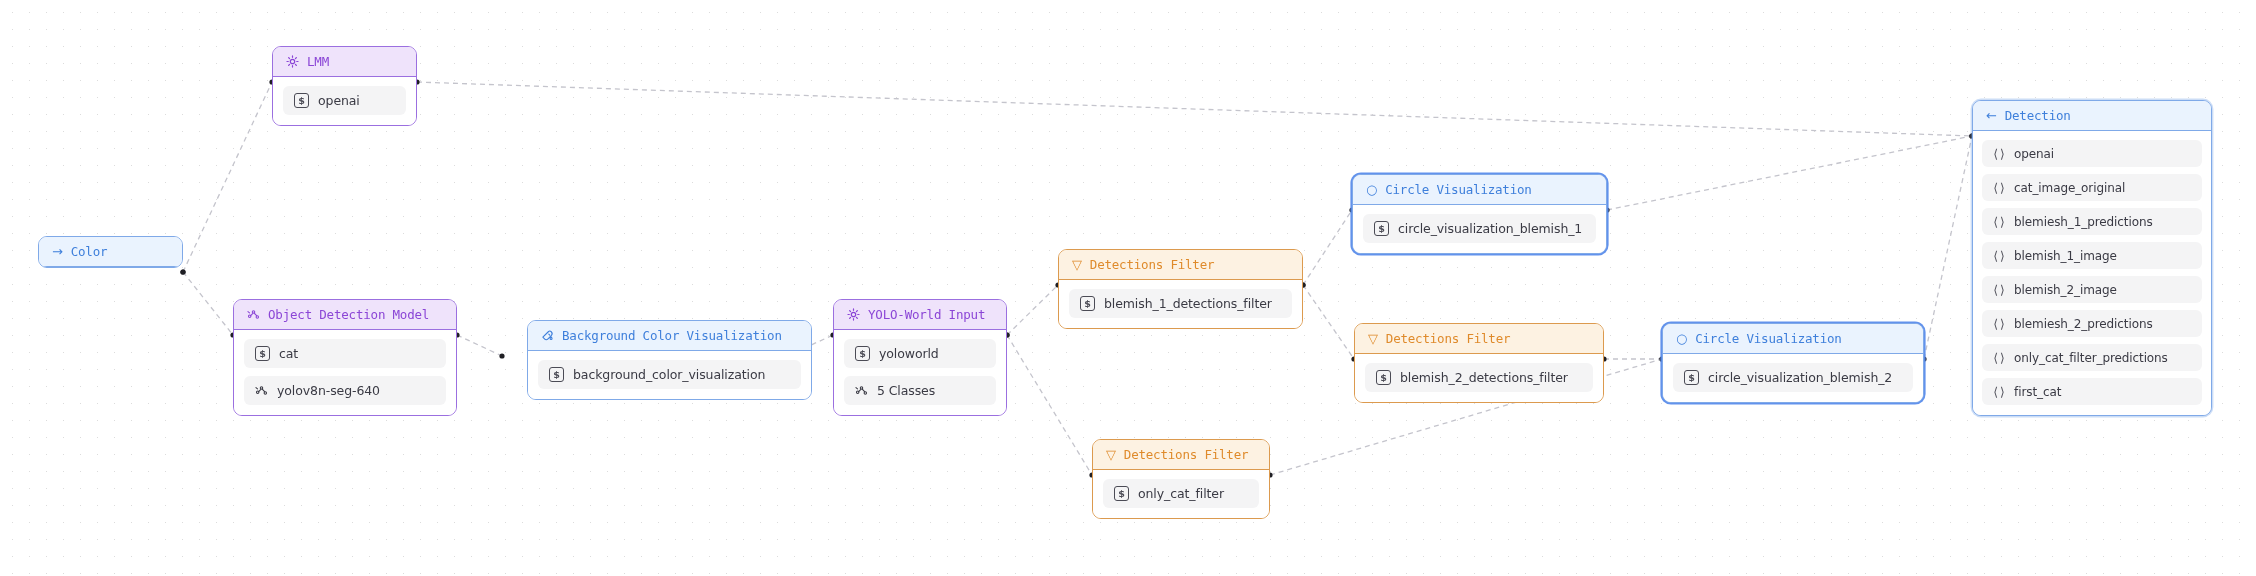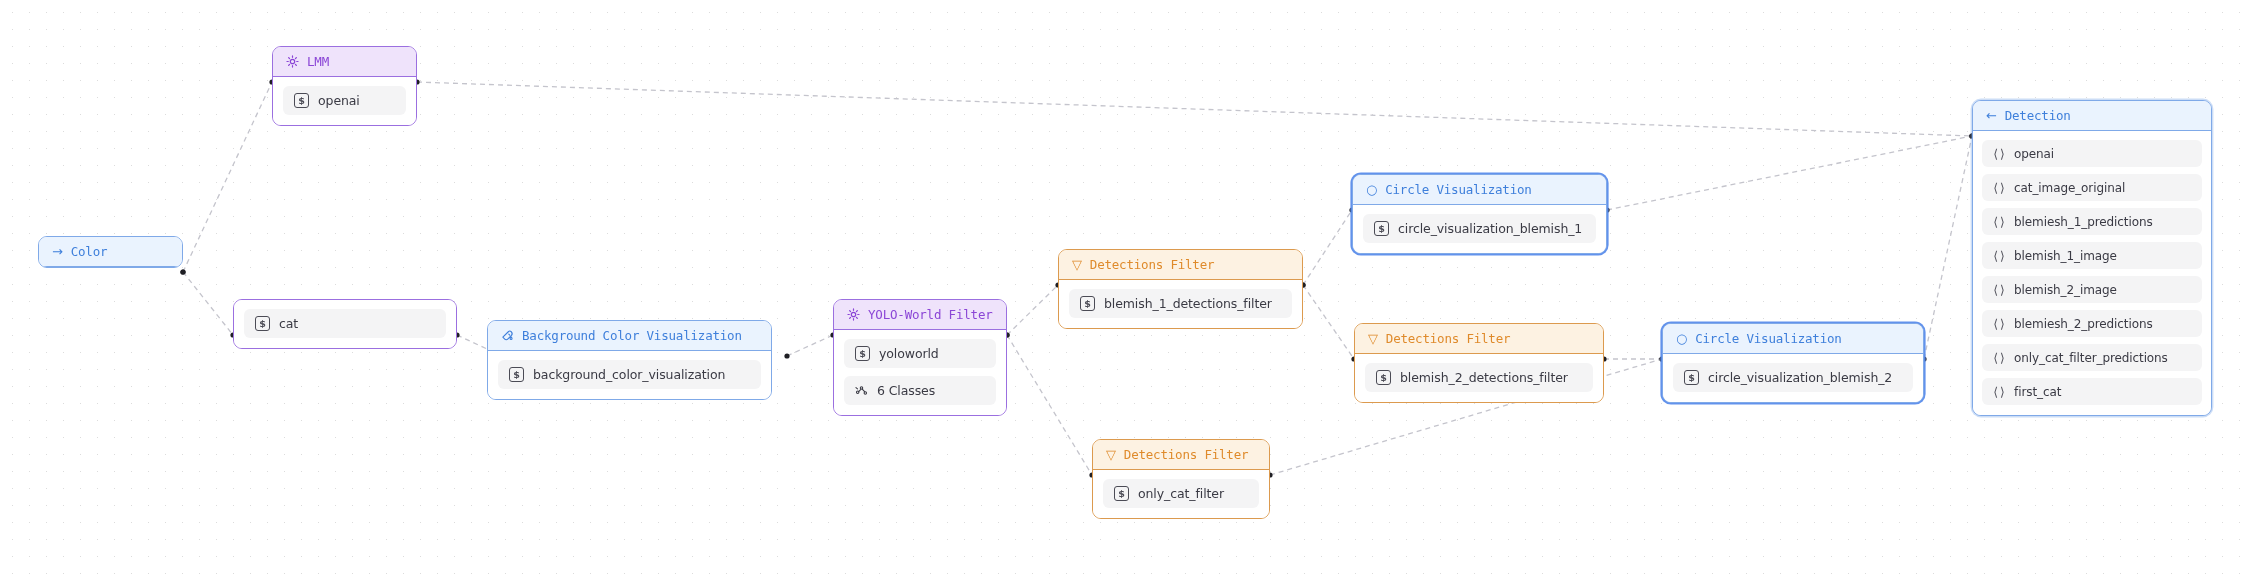--- a/index.html
+++ b/index.html
@@ -202,28 +202,50 @@
         </div>
       </div>
     </div>
     <div class="node t-blue" style="left: 38px; top: 236px; width: 145px;">
       <div class="node-header">
         <span class="ico arrow-g">→</span>
         <span>Color</span>
       </div>
     </div>
     <div class="node t-purple" style="left: 233px; top: 299px; width: 224px;">
+      <div class="node-header">
+        <span class="ico">
+          <svg width="13" height="13" viewBox="0 0 16 16" fill="none" stroke="currentColor" stroke-width="1.35" stroke-linecap="round" stroke-linejoin="round">
+            <path d="M3.3 11.6a1.5 1.5 0 100-3 1.5 1.5 0 000 3z"></path>
+            <path d="M12.7 12.6a1.5 1.5 0 100-3 1.5 1.5 0 000 3z"></path>
+            <path d="M8 6.3a1.5 1.5 0 100-3 1.5 1.5 0 000 3z"></path>
+            <path d="M4.5 9.4l2.4-2.5M9.2 6.6l2.6 2.9M1.2 4.4l1.9 1.6"></path>
+          </svg>
+        </span>
+        <span>Object Detection Model</span>
+      </div>
       <div class="node-body">
         <div class="row">
           <span class="ico-sq">$</span>
           <span>cat</span>
         </div>
-      </div>
-    </div>
-    <div class="node t-blue" style="left: 487px; top: 320px; width: 285px;">
+        <div class="row">
+          <span class="ico">
+            <svg width="13" height="13" viewBox="0 0 16 16" fill="none" stroke="currentColor" stroke-width="1.35" stroke-linecap="round" stroke-linejoin="round">
+              <path d="M3.3 11.6a1.5 1.5 0 100-3 1.5 1.5 0 000 3z"></path>
+              <path d="M12.7 12.6a1.5 1.5 0 100-3 1.5 1.5 0 000 3z"></path>
+              <path d="M8 6.3a1.5 1.5 0 100-3 1.5 1.5 0 000 3z"></path>
+              <path d="M4.5 9.4l2.4-2.5M9.2 6.6l2.6 2.9M1.2 4.4l1.9 1.6"></path>
+            </svg>
+          </span>
+          <span>yolov8n-seg-640</span>
+        </div>
+      </div>
+    </div>
+    <div class="node t-blue" style="left: 527px; top: 320px; width: 285px;">
       <div class="node-header">
         <span class="ico">
           <svg width="13" height="13" viewBox="0 0 16 16" fill="none" stroke="currentColor" stroke-width="1.35" stroke-linecap="round" stroke-linejoin="round">
             <path d="M12.6 3.4c1.3 1.3 1.3 3.4 0 4.7l-4.3 4.3a2.6 2.6 0 01-3.7 0L2.3 10.1 9 3.4a2.55 2.55 0 013.6 0z"></path>
             <path d="M9.6 6.4l1.2 1.2"></path>
             <path d="M12.4 12.9c.7 0 1.2-.5 1.2-1.2 0-.8-1.2-2-1.2-2s-1.2 1.2-1.2 2c0 .7.5 1.2 1.2 1.2z"></path>
           </svg>
         </span>
         <span>Background Color Visualization</span>
       </div>
@@ -235,37 +257,37 @@
       </div>
     </div>
     <div class="node t-purple" style="left: 833px; top: 299px; width: 174px;">
       <div class="node-header">
         <span class="ico">
           <svg width="13" height="13" viewBox="0 0 16 16" fill="none" stroke="currentColor" stroke-width="1.5" stroke-linecap="round" stroke-linejoin="round">
             <path d="M8 5.3a2.7 2.7 0 100 5.4 2.7 2.7 0 000-5.4z"></path>
             <path d="M8 1.2v1.6M8 13.2v1.6M1.2 8h1.6M13.2 8h1.6M3.2 3.2l1.15 1.15M11.65 11.65l1.15 1.15M12.8 3.2l-1.15 1.15M4.35 11.65L3.2 12.8"></path>
           </svg>
         </span>
-        <span>YOLO-World Filter</span>
+        <span>YOLO-World Input</span>
       </div>
       <div class="node-body">
         <div class="row">
           <span class="ico-sq">$</span>
           <span>yoloworld</span>
         </div>
         <div class="row">
           <span class="ico">
             <svg width="13" height="13" viewBox="0 0 16 16" fill="none" stroke="currentColor" stroke-width="1.35" stroke-linecap="round" stroke-linejoin="round">
               <path d="M3.3 11.6a1.5 1.5 0 100-3 1.5 1.5 0 000 3z"></path>
               <path d="M12.7 12.6a1.5 1.5 0 100-3 1.5 1.5 0 000 3z"></path>
               <path d="M8 6.3a1.5 1.5 0 100-3 1.5 1.5 0 000 3z"></path>
               <path d="M4.5 9.4l2.4-2.5M9.2 6.6l2.6 2.9M1.2 4.4l1.9 1.6"></path>
             </svg>
           </span>
-          <span>6 Classes</span>
+          <span>5 Classes</span>
         </div>
       </div>
     </div>
     <div class="node t-orange" style="left: 1058px; top: 249px; width: 245px;">
       <div class="node-header">
         <span class="ico arrow-g">▽</span>
         <span>Detections Filter</span>
       </div>
       <div class="node-body">
         <div class="row">

